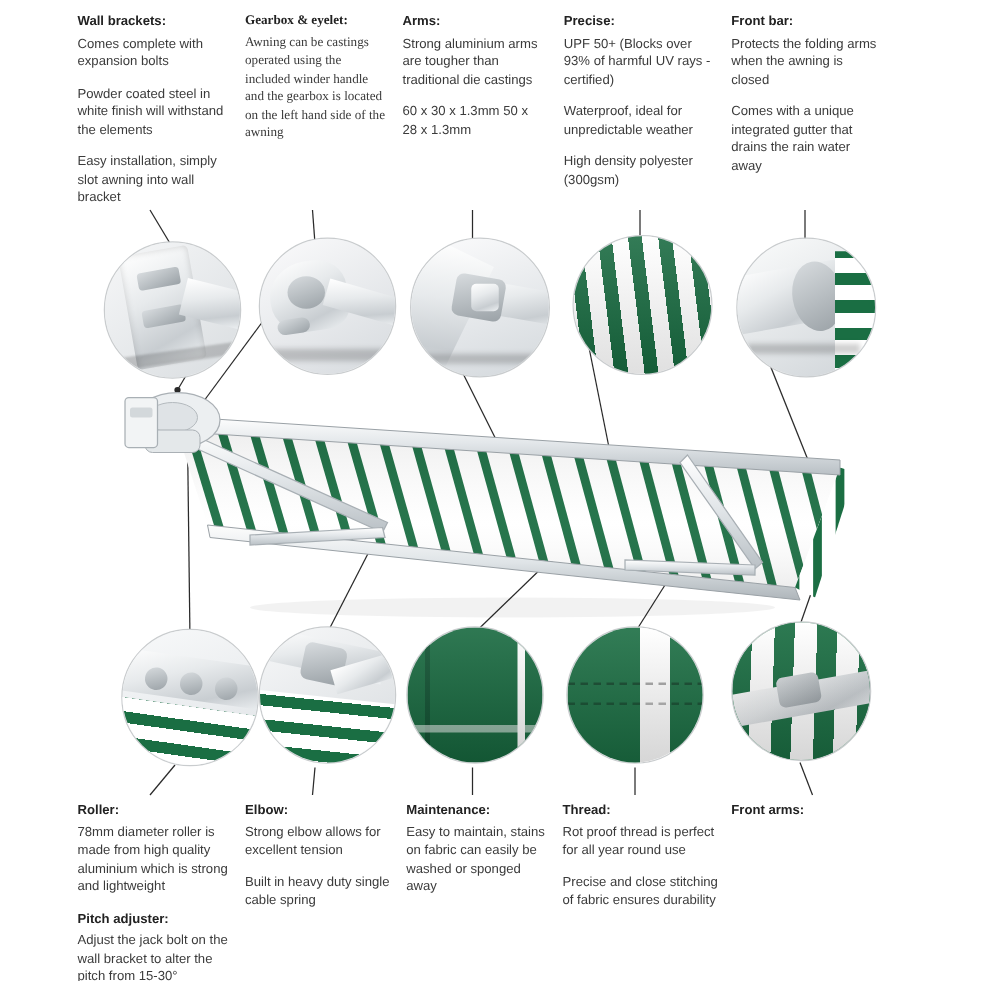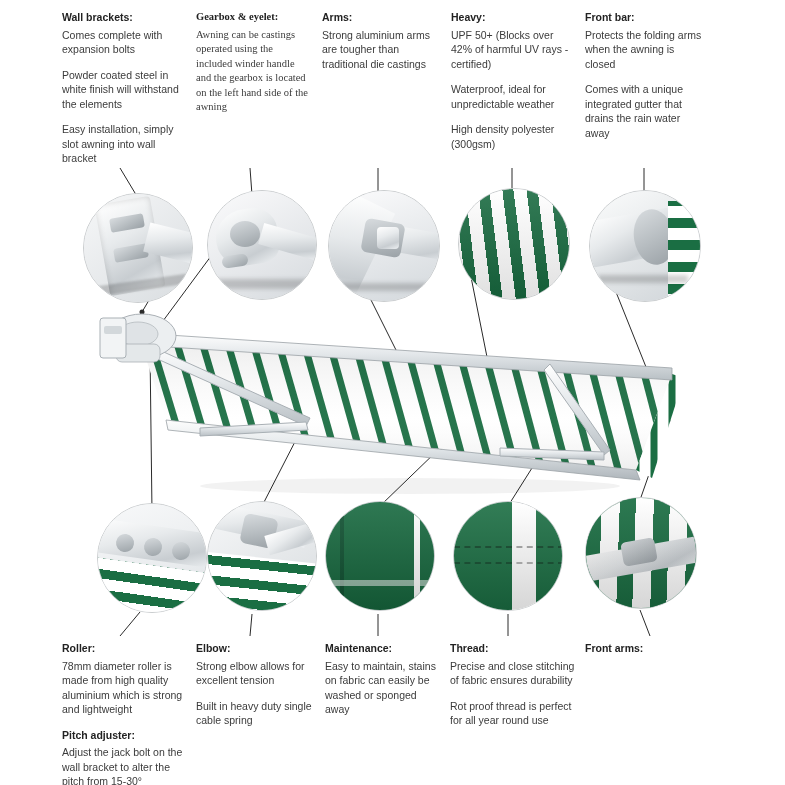--- a/index.html
+++ b/index.html
@@ -264,25 +264,26 @@
   </div>
 
   <div class="note n-gearbox">
     <span class="hd">Gearbox &amp; eyelet:</span>
     <p>Awning can be castings operated using the included winder handle and the gearbox is located on the left hand side of the awning</p>
   </div>
 
   <div class="note n-arms">
     <span class="hd">Arms:</span>
     <p>Strong aluminium arms are tougher than traditional die castings</p>
+    <p>60 x 30 x 1.3mm 50 x 28 x 1.3mm</p>
   </div>
 
   <div class="note n-fabric">
-    <span class="hd">Heavy:</span>
-    <p>UPF 50+ (Blocks over 42% of harmful UV rays - certified)</p>
+    <span class="hd">Precise:</span>
+    <p>UPF 50+ (Blocks over 93% of harmful UV rays - certified)</p>
     <p>Waterproof, ideal for unpredictable weather</p>
     <p>High density polyester (300gsm)</p>
   </div>
 
   <div class="note n-frontbar">
     <span class="hd">Front bar:</span>
     <p>Protects the folding arms when the awning is closed</p>
     <p>Comes with a unique integrated gutter that drains the rain water away</p>
   </div>
 
@@ -299,22 +300,22 @@
     <p>Built in heavy duty single cable spring</p>
   </div>
 
   <div class="note n-maint">
     <span class="hd">Maintenance:</span>
     <p>Easy to maintain, stains on fabric can easily be washed or sponged away</p>
   </div>
 
   <div class="note n-thread">
     <span class="hd">Thread:</span>
+    <p>Rot proof thread is perfect for all year round use</p>
     <p>Precise and close stitching of fabric ensures durability</p>
-    <p>Rot proof thread is perfect for all year round use</p>
   </div>
 
   <div class="note n-frontarms">
     <span class="hd">Front arms:</span>
   </div>
 
   <div class="bubble" style="left:83px; top:193px; width:110px; height:110px;">
     <div class="inner">
       <div style="position:absolute;left:0;top:0;right:0;bottom:0;background:linear-gradient(140deg,#f6f7f8,#d9dde0);"></div>
       <div class="metal" style="left:18px; top:6px; width:56px; height:92px; border-radius:4px; transform:rotate(-10deg); box-shadow:0 0 6px rgba(0,0,0,.15) inset;"></div>

